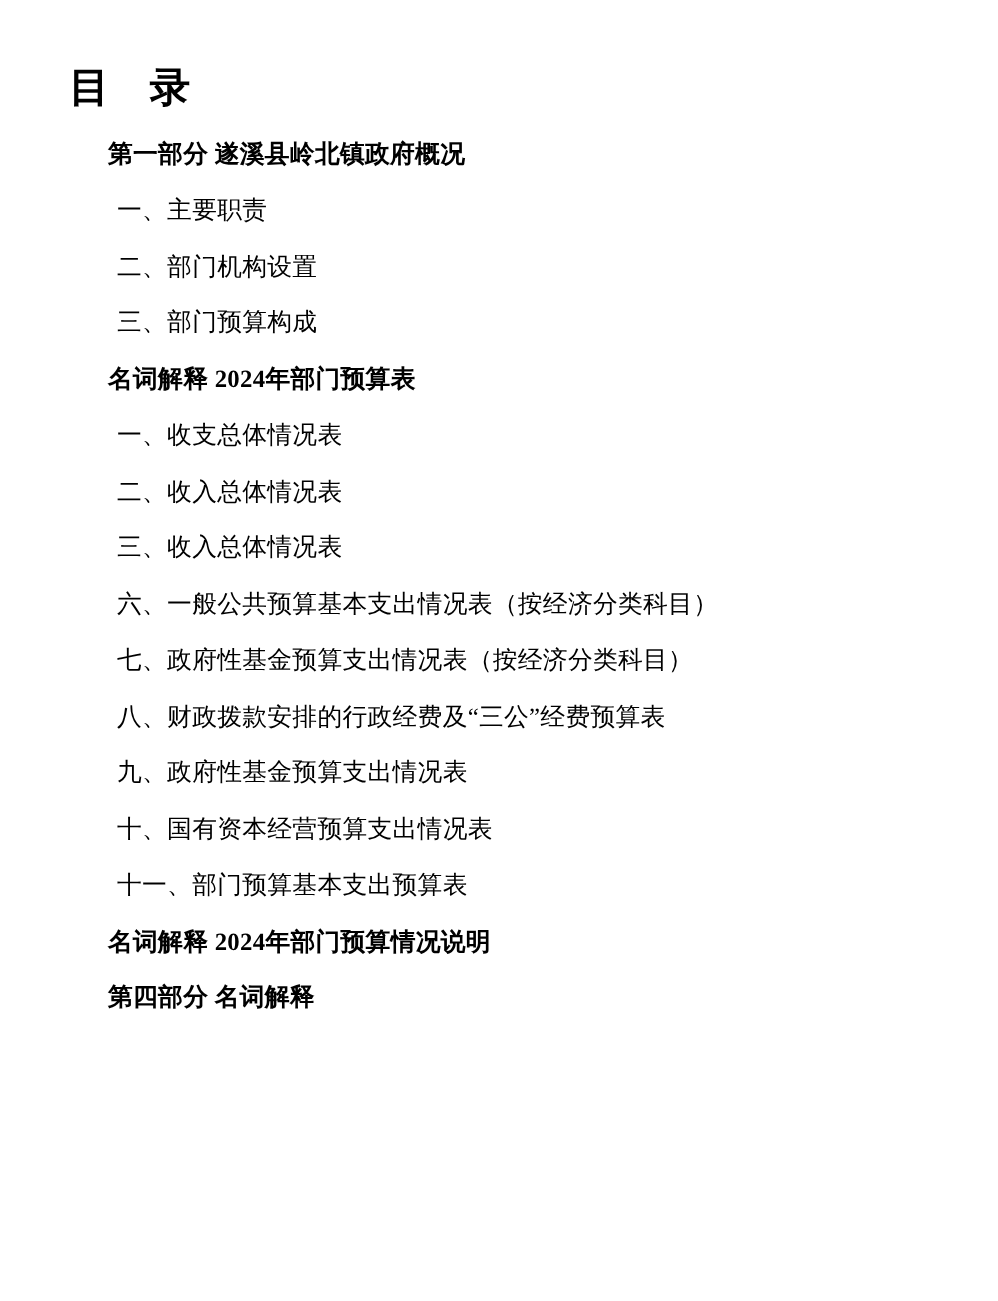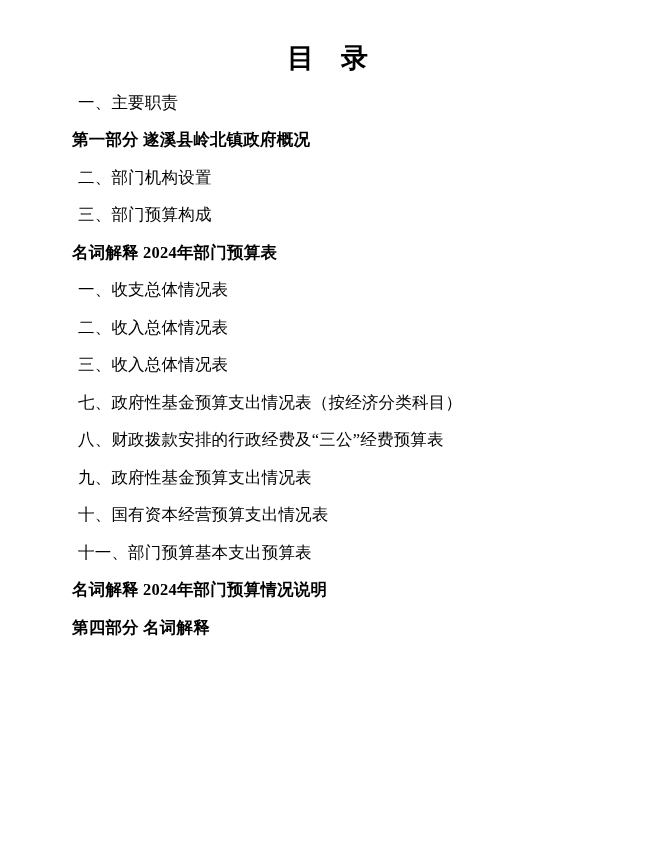--- a/index.html
+++ b/index.html
@@ -15,21 +15,20 @@
     color: #000000;
   }
   .page {
     width: 665px;
     height: 867px;
     box-sizing: border-box;
     padding: 0 46px;
     position: relative;
   }
   .doc-title {
-    text-align: center;
     font-family: "Liberation Serif", "DejaVu Serif", serif;
     font-weight: bold;
     font-size: 27px;
     letter-spacing: 10px;
     margin: 0;
     padding-top: 40px;
     padding-bottom: 8px;
   }
   .toc {
     margin: 0;
@@ -52,28 +51,29 @@
     padding-left: 32px;
     letter-spacing: 0.2px;
   }
 </style>
 </head>
 <body>
 
 <div class="page">
   <h1 class="doc-title">目 录</h1>
   <ul class="toc" id="toc-list">
+      <li class="toc-entry level-part">第一部分  遂溪县岭北镇政府概况</li>
       <li class="toc-entry level-item">一、主要职责</li>
-      <li class="toc-entry level-part">第一部分  遂溪县岭北镇政府概况</li>
       <li class="toc-entry level-item">二、部门机构设置</li>
       <li class="toc-entry level-item">三、部门预算构成</li>
       <li class="toc-entry level-part">名词解释  2024年部门预算表</li>
       <li class="toc-entry level-item">一、收支总体情况表</li>
       <li class="toc-entry level-item">二、收入总体情况表</li>
       <li class="toc-entry level-item">三、收入总体情况表</li>
+      <li class="toc-entry level-item">六、一般公共预算基本支出情况表（按经济分类科目）</li>
       <li class="toc-entry level-item">七、政府性基金预算支出情况表（按经济分类科目）</li>
       <li class="toc-entry level-item">八、财政拨款安排的行政经费及“三公”经费预算表</li>
       <li class="toc-entry level-item">九、政府性基金预算支出情况表</li>
       <li class="toc-entry level-item">十、国有资本经营预算支出情况表</li>
       <li class="toc-entry level-item">十一、部门预算基本支出预算表</li>
       <li class="toc-entry level-part">名词解释  2024年部门预算情况说明</li>
       <li class="toc-entry level-part">第四部分  名词解释</li>
     </ul>
 </div>
 

